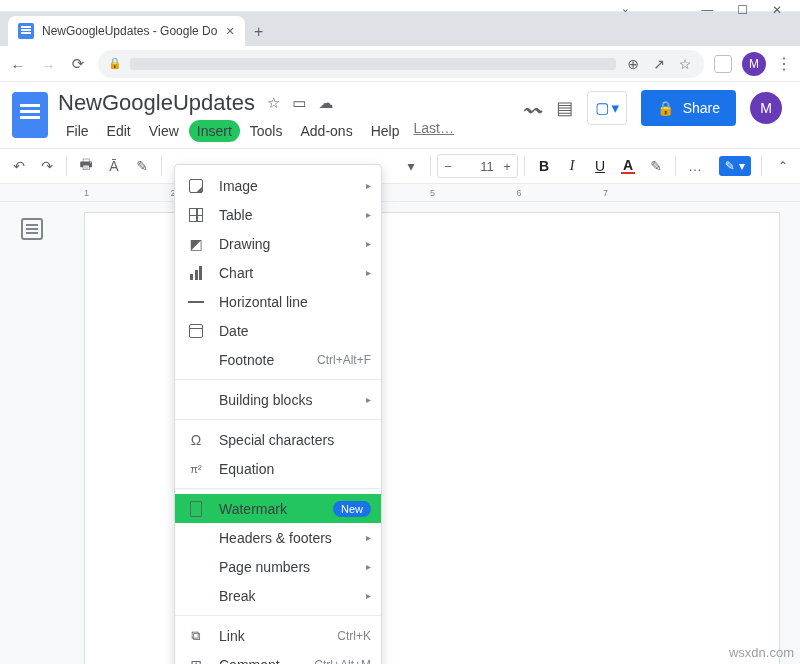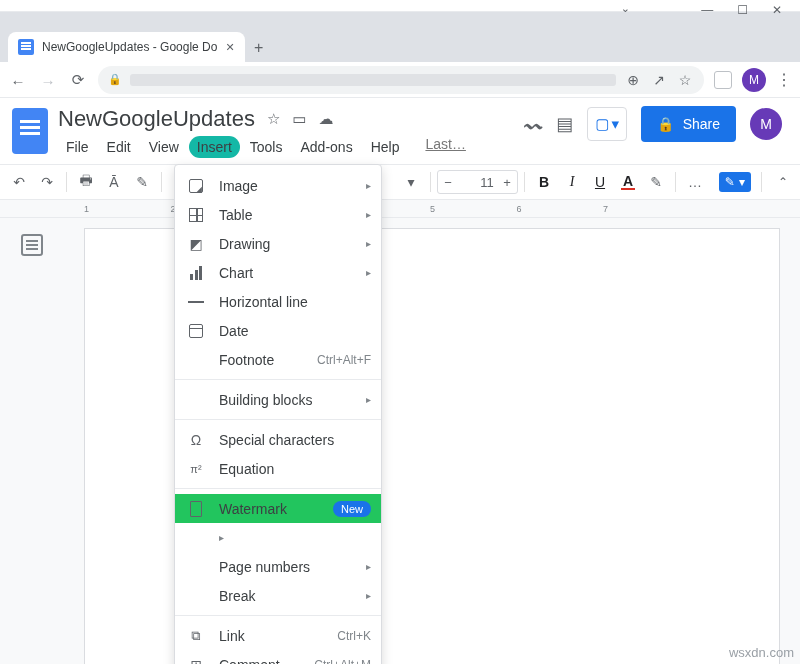--- a/index.html
+++ b/index.html
@@ -5,21 +5,21 @@
 * { box-sizing: border-box; margin: 0; padding: 0; font-family: Arial, "Segoe UI", sans-serif; }
 body { width: 800px; height: 664px; overflow: hidden; background: #fff; position: relative; }
 
 
 .titlebar { height: 12px; background: #fff; border-bottom: 1px solid #e8eaed; position: relative; }
 .win-controls { position: absolute; right: 0; top: -1px; display: flex; gap: 24px; padding: 4px 18px; }
 .win-controls span { font-size: 12px; color: #5f6368; }
 .wc-chev { position: absolute; right: 170px; top: 2px; font-size: 11px; color: #5f6368; }
 
 
-.tabstrip { height: 50px; background: #dee1e6; display: flex; align-items: flex-end; padding-left: 8px; }
+.tabstrip { height: 34px; background: #dee1e6; display: flex; align-items: flex-end; padding-left: 8px; }
 .tab { background: #fff; height: 30px; border-radius: 8px 8px 0 0; display: flex; align-items: center; padding: 0 10px; min-width: 200px; gap: 8px; }
 .tab-favicon { width: 16px; height: 16px; background: #4285f4; border-radius: 2px; position: relative; }
 .tab-favicon::after { content: ""; position: absolute; left: 3px; top: 3px; width: 10px; height: 2px; background: #fff; box-shadow: 0 3px 0 #fff, 0 6px 0 #fff; }
 .tab-title { font-size: 12px; color: #3c4043; flex: 1; white-space: nowrap; overflow: hidden; }
 .tab-close { font-size: 11px; color: #5f6368; }
 .newtab { width: 28px; height: 28px; display: flex; align-items: center; justify-content: center; color: #5f6368; font-size: 16px; }
 
 
 .omnibar { height: 36px; background: #fff; display: flex; align-items: center; padding: 0 8px; gap: 10px; border-bottom: 1px solid #e8eaed; }
 .nav-icon { width: 20px; text-align: center; font-size: 15px; color: #5f6368; }
@@ -35,22 +35,22 @@
 
 .docs-header { padding: 8px 12px 0 12px; display: flex; align-items: flex-start; gap: 10px; }
 .docs-logo { width: 36px; height: 46px; background: #4285f4; border-radius: 4px; position: relative; margin-top: 2px; }
 .docs-logo::after { content: ""; position: absolute; left: 8px; top: 12px; width: 20px; height: 3px; background: #fff; box-shadow: 0 6px 0 #fff, 0 12px 0 #fff; }
 .doc-meta { flex: 1; }
 .doc-title-row { display: flex; align-items: center; gap: 12px; }
 .doc-title { font-size: 22px; color: #3c4043; }
 .title-icons { display: flex; gap: 12px; color: #5f6368; font-size: 15px; }
 .menubar { display: flex; gap: 2px; margin-top: 4px; font-size: 14px; color: #3c4043; }
 .menu-item { padding: 3px 8px; border-radius: 3px; }
-.menu-item.active { background: #14b8a6; border-radius: 18px; }
-.menu-last { color: #777; text-decoration: underline; margin-left: 16px; }
+.menu-item.active { background: #22c55e; border-radius: 18px; }
+.menu-last { color: #777; text-decoration: underline; margin-left: 4px; }
 .header-right { display: flex; align-items: center; gap: 14px; padding-right: 6px; }
 .hr-icon { font-size: 18px; color: #5f6368; }
 .present-btn { width: 40px; height: 34px; border: 1px solid #dadce0; border-radius: 4px; display: flex; align-items: center; justify-content: center; color: #1a73e8; font-size: 15px; gap: 2px; }
 .share-btn { height: 36px; padding: 0 16px; background: #1a73e8; color: #fff; border-radius: 4px; display: flex; align-items: center; gap: 8px; font-size: 14px; font-weight: 500; }
 .avatar-lg { width: 32px; height: 32px; border-radius: 50%; background: #673ab7; color: #fff; display: flex; align-items: center; justify-content: center; font-size: 14px; }
 
 
 .toolbar { height: 36px; border-top: 1px solid #e8eaed; border-bottom: 1px solid #e8eaed; display: flex; align-items: center; padding: 0 6px; gap: 2px; margin-top: 6px; background: #fff; position: relative; }
 .tb-btn { min-width: 26px; height: 26px; display: flex; align-items: center; justify-content: center; color: #5f6368; font-size: 14px; border-radius: 3px; }
 .tb-sep { width: 1px; height: 20px; background: #e0e0e0; margin: 0 4px; }
@@ -308,20 +308,21 @@
     <div class="dd-sep"></div>
     <div class="dd-item hl">
       <div class="dd-icon">
         <div class="i-wm"></div>
       </div>
       <div class="dd-label">Watermark</div>
       <div class="dd-badge">New</div>
     </div>
     <div class="dd-item">
       <div class="dd-icon"></div>
+      <div class="dd-label">Headers &amp; footers</div>
       <div class="dd-arrow">▸</div>
     </div>
     <div class="dd-item">
       <div class="dd-icon"></div>
       <div class="dd-label">Page numbers</div>
       <div class="dd-arrow">▸</div>
     </div>
     <div class="dd-item">
       <div class="dd-icon"></div>
       <div class="dd-label">Break</div>

